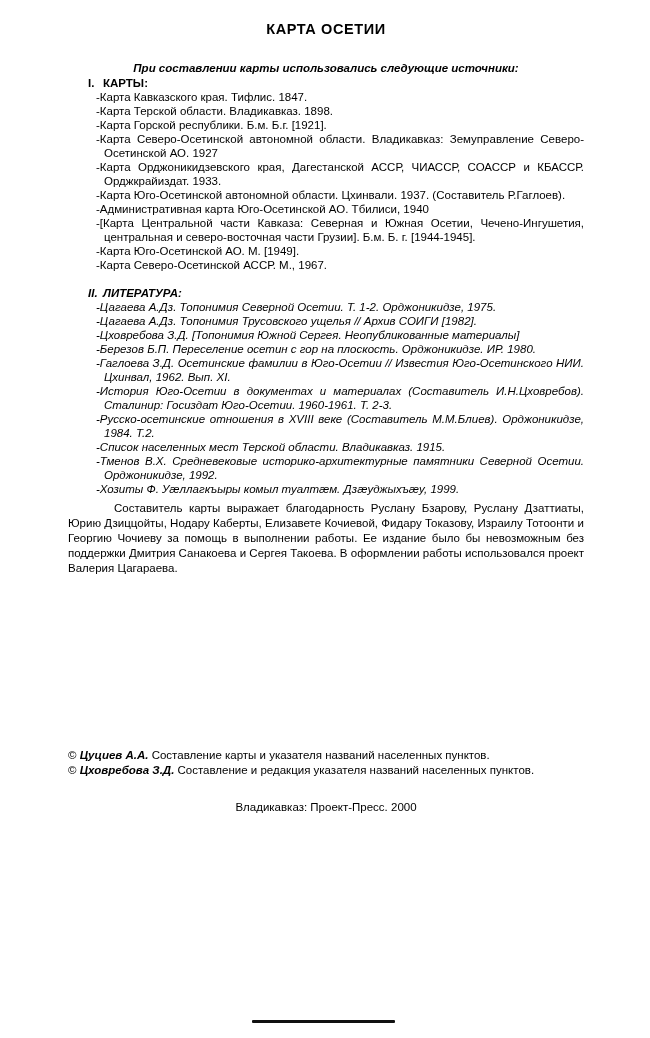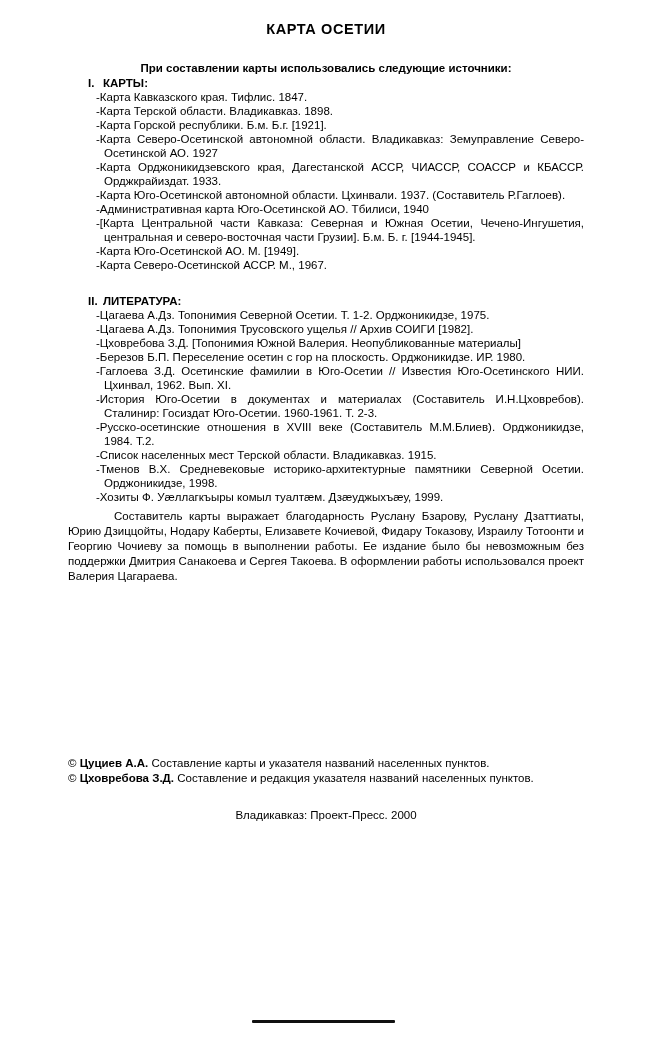--- a/index.html
+++ b/index.html
@@ -20,43 +20,44 @@
   .doc-title {
     text-align: center;
     font-size: 14.5px;
     font-weight: bold;
     letter-spacing: 0.6px;
     margin-bottom: 25px;
   }
   .intro {
     text-align: center;
     font-weight: bold;
+    font-style: italic;
     margin-bottom: 1px;
   }
   .section-heading {
     margin-left: 20px;
     font-weight: bold;
   }
   .sec-num { display: inline-block; min-width: 15px; }
   .items { margin-left: 28px; }
   .item {
     padding-left: 8px;
     text-indent: -8px;
     text-align: justify;
   }
-  .section-literature { margin-top: 22px; }
+  .section-literature { margin-top: 14px; font-style: italic; }
   .ack {
     margin-top: 5px;
     line-height: 15px;
     text-align: justify;
     text-indent: 46px;
   }
   .copyright-block { margin-top: 172px; line-height: 15px; }
   .copy-line { text-align: left; }
-  .copy-name { font-weight: bold; }
+  .copy-name { font-weight: bold; font-style: italic; }
   .imprint {
     margin-top: 22px;
     text-align: center;
   }
   .scan-line {
     position: absolute;
     left: 252px;
     top: 1020px;
     width: 143px;
     height: 3px;
@@ -91,27 +92,27 @@
     </div>
   </div>
 
   <div class="section section-literature">
     <div class="section-heading">
       <span class="sec-num">II.</span><span class="sec-label">ЛИТЕРАТУРА:</span>
     </div>
     <div class="items">
       <div class="item">-Цагаева А.Дз. Топонимия Северной Осетии. Т. 1-2. Орджоникидзе, 1975.</div>
       <div class="item">-Цагаева А.Дз. Топонимия Трусовского ущелья // Архив СОИГИ [1982].</div>
-      <div class="item">-Цховребова З.Д. [Топонимия Южной Валерия. Неопубликованные материалы]</div>
+      <div class="item">-Цховребова З.Д. [Топонимия Южной Сергея. Неопубликованные материалы]</div>
       <div class="item">-Березов Б.П. Переселение осетин с гор на плоскость. Орджоникидзе. ИР. 1980.</div>
       <div class="item">-Гаглоева З.Д.  Осетинские фамилии в Юго-Осетии  //  Известия Юго-Осетинского НИИ. Цхинвал, 1962. Вып.  XI.</div>
       <div class="item">-История  Юго-Осетии  в  документах  и  материалах  (Составитель И.Н.Цховребов). Сталинир: Госиздат Юго-Осетии. 1960-1961. Т. 2-3.</div>
       <div class="item">-Русско-осетинские  отношения в XVIII веке (Составитель М.М.Блиев). Орджоникидзе, 1984. Т.2.</div>
       <div class="item">-Список населенных мест Терской области. Владикавказ. 1915.</div>
-      <div class="item">-Тменов В.Х.  Средневековые историко-архитектурные памятники Северной Осетии. Орджоникидзе, 1998.</div>
+      <div class="item">-Тменов В.Х.  Средневековые историко-архитектурные памятники Северной Осетии. Орджоникидзе, 1992.</div>
       <div class="item">-Хозиты Ф. Уæллагкъыры комыл туалтæм. Дзæуджыхъæу, 1999.</div>
     </div>
   </div>
 
   <div class="ack">Составитель карты выражает  благодарность Руслану Бзарову, Руслану Дзаттиаты, Юрию Дзиццойты, Нодару Каберты, Елизавете Кочиевой, Фидару Токазову, Израилу Тотоонти и Георгию Чочиеву за помощь в выполнении  работы. Ее издание было бы невозможным без поддержки Дмитрия Санакоева и Сергея Такоева. В оформлении работы использовался  проект Валерия Цагараева.</div>
 
   <div class="copyright-block">
     <div class="copy-line">
       <span>©</span>
       <span class="copy-name">Цуциев А.А.</span>

